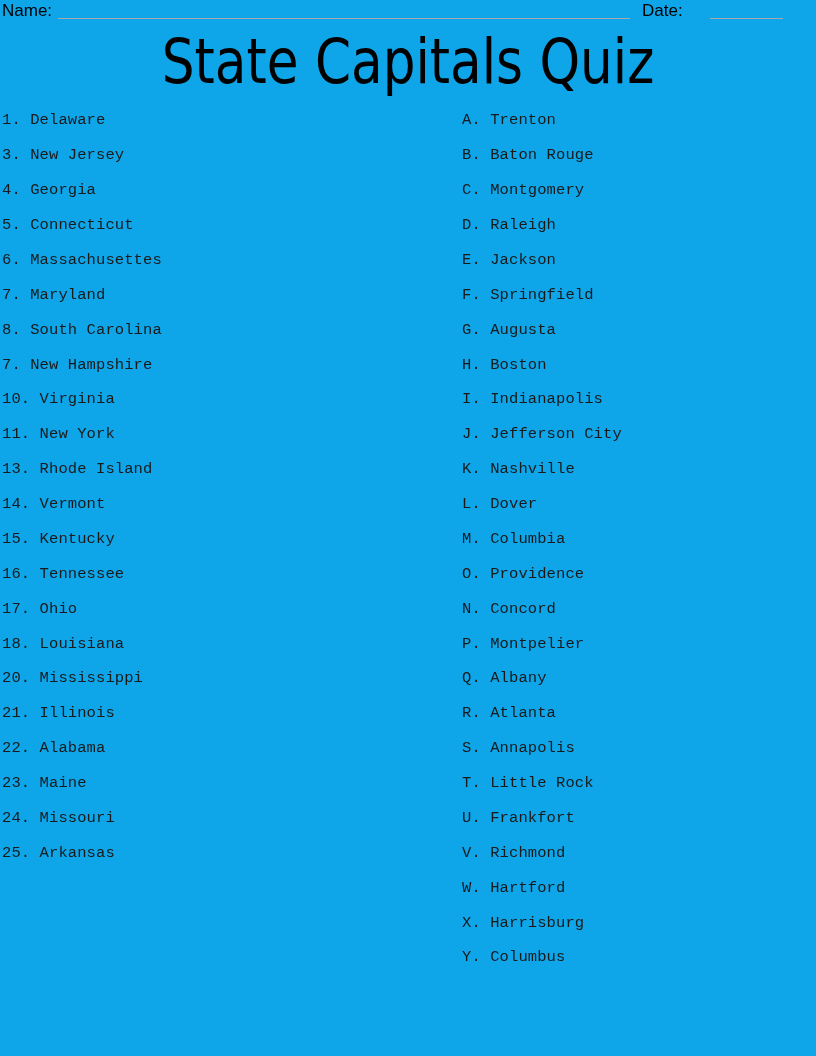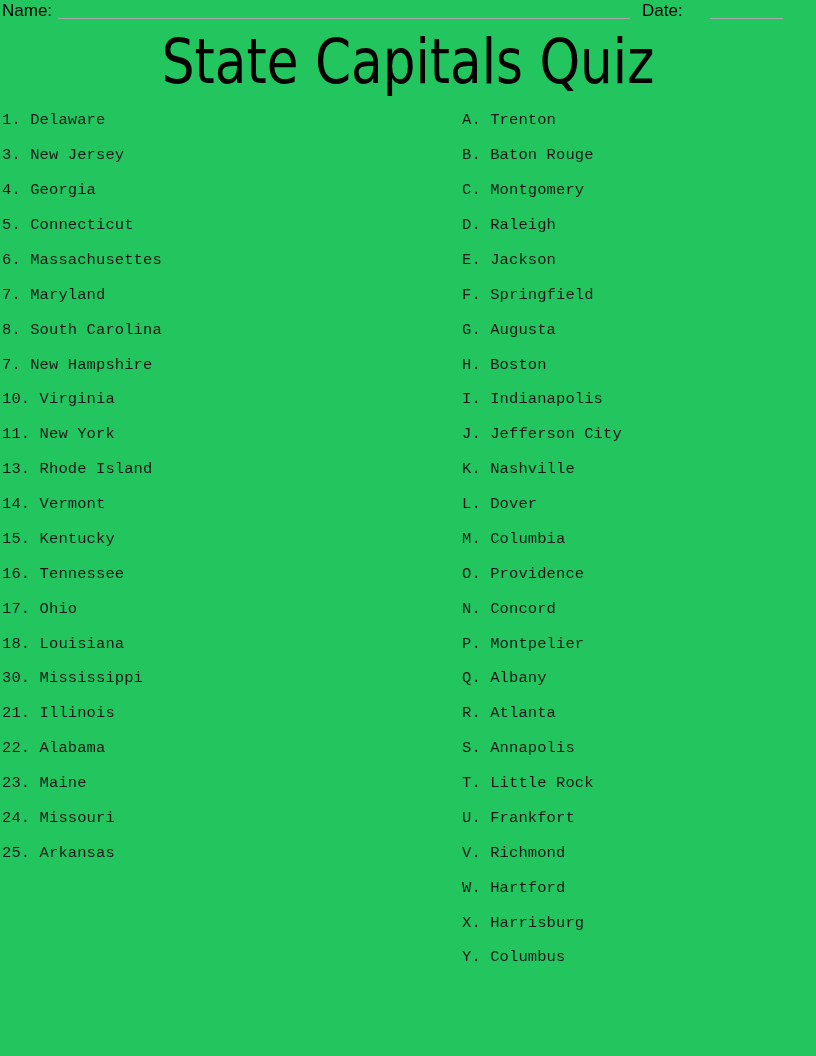--- a/index.html
+++ b/index.html
@@ -1,21 +1,21 @@
 <!DOCTYPE html>
 <html><head>
 <meta charset="utf-8">
 <style>
   * { margin: 0; padding: 0; box-sizing: border-box; }
   html, body { background: #ffffff; }
   .page {
     position: relative;
     width: 816px;
     height: 1056px;
-    background: #22c55e;
+    background: #0ea5e9;
     overflow: hidden;
     font-family: "DejaVu Sans", sans-serif;
   }
 
   
   .hdr-label {
     position: absolute;
     top: 1px;
     font-family: "Liberation Sans", sans-serif;
     font-size: 17px;
@@ -92,21 +92,21 @@
       <div class="row">8. South Carolina</div>
       <div class="row">7. New Hampshire</div>
       <div class="row">10. Virginia</div>
       <div class="row">11. New York</div>
       <div class="row">13. Rhode Island</div>
       <div class="row">14. Vermont</div>
       <div class="row">15. Kentucky</div>
       <div class="row">16. Tennessee</div>
       <div class="row">17. Ohio</div>
       <div class="row">18. Louisiana</div>
-      <div class="row">30. Mississippi</div>
+      <div class="row">20. Mississippi</div>
       <div class="row">21. Illinois</div>
       <div class="row">22. Alabama</div>
       <div class="row">23. Maine</div>
       <div class="row">24. Missouri</div>
       <div class="row">25. Arkansas</div>
     </div>
 
   <div class="col answers-col">
       <div class="row">A. Trenton</div>
       <div class="row">B. Baton Rouge</div>

